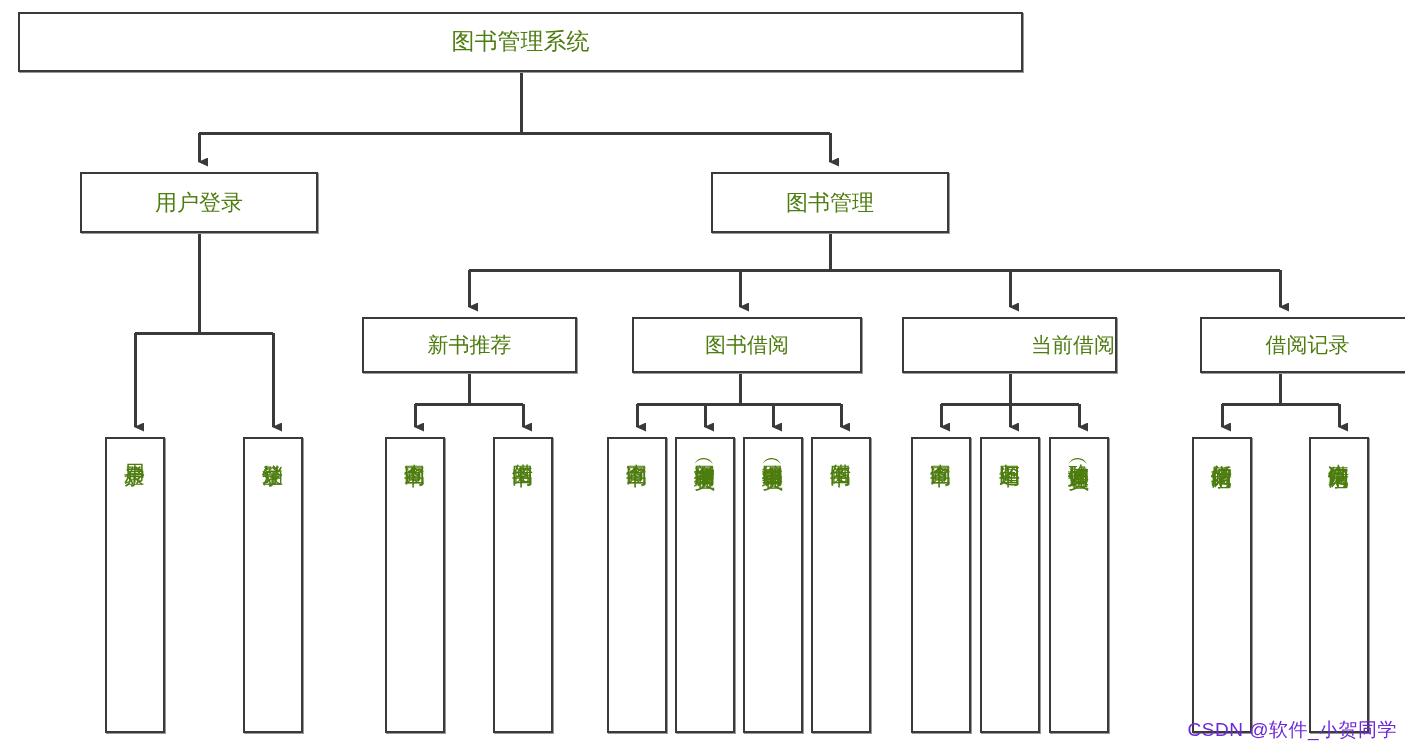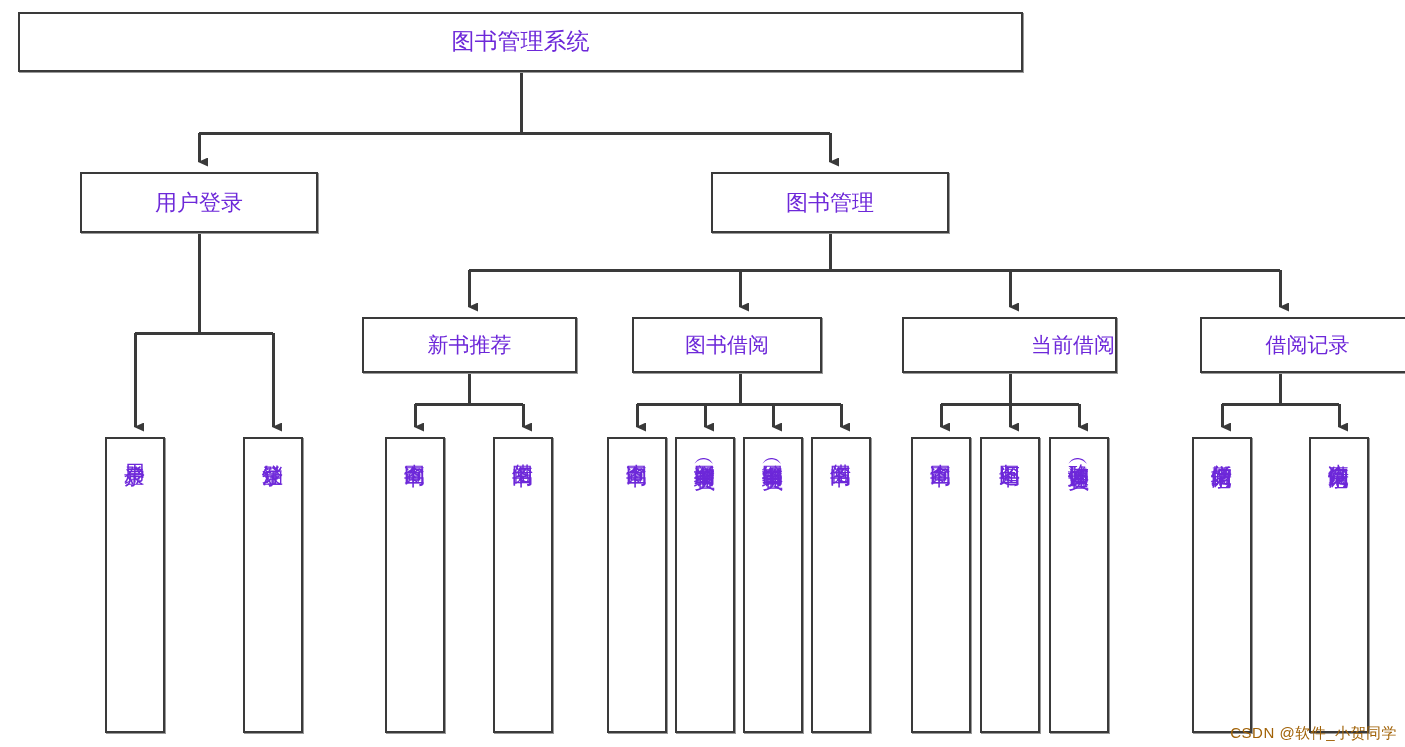--- a/index.html
+++ b/index.html
@@ -36,21 +36,21 @@
     align-items: center;
     justify-content: center;
     color: #2b2b2b;
     z-index: 2;
   }
   .node-label {
     display: block;
     text-align: center;
     line-height: 1.18;
     white-space: nowrap;
-    color: #6d28d9;
+    color: #4d7c0f;
   }
   .node.level-root .node-label {
     font-size: 23px;
   }
   .node.level-1 .node-label {
     font-size: 22px;
   }
   .node.level-2 .node-label {
     font-size: 21px;
   }
@@ -63,22 +63,22 @@
     text-orientation: upright;
     font-size: 21px;
     letter-spacing: 1px;
     line-height: 1.1;
     white-space: nowrap;
   }
   .watermark {
     position: absolute;
     right: 8px;
     bottom: 4px;
-    font-size: 15px;
-    color: #a16207;
+    font-size: 19px;
+    color: #6d28d9;
     letter-spacing: 0.5px;
     white-space: nowrap;
     z-index: 3;
   }
 </style>
 </head>
 <body>
 
 <div id="diagram-canvas">
 
@@ -139,21 +139,21 @@
   <div class="node level-1" style="left:80px; top:172px; width:238px; height:61px;">
     <span class="node-label">用户登录</span>
   </div>
   <div class="node level-2" style="left:362px; top:317px; width:215px; height:56px;">
     <span class="node-label">新书推荐</span>
   </div>
 
   <div class="node level-1" style="left:711px; top:172px; width:238px; height:61px;">
     <span class="node-label">图书管理</span>
   </div>
-  <div class="node level-2" style="left:632px; top:317px; width:190px; height:56px;align-items:center;">
+  <div class="node level-2" style="left:632px; top:317px; width:230px; height:56px;align-items:center;">
     <span class="node-label">图书借阅</span>
   </div>
   <div class="node level-2" style="left:902px; top:317px; width:215px; height:56px;justify-content:flex-end;">
     <span class="node-label">当前借阅</span>
   </div>
   <div class="node level-2" style="left:1172px; top:317px; width:215px; height:56px;margin-left:28px;">
     <span class="node-label">借阅记录</span>
   </div>
 
   <div class="node leaf" style="left:105px; top:437px; width:60px; height:296px;">

